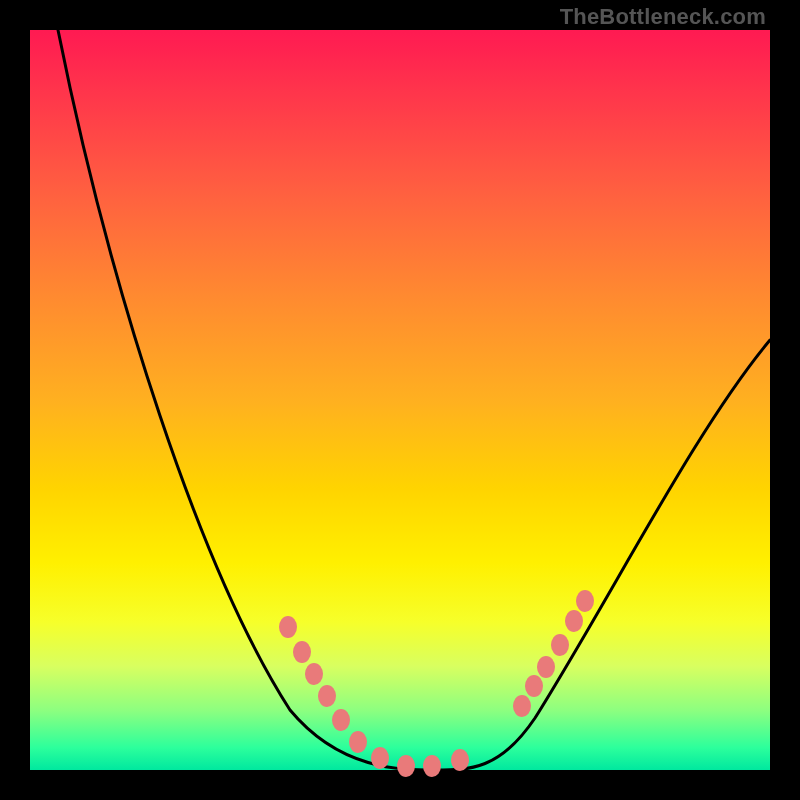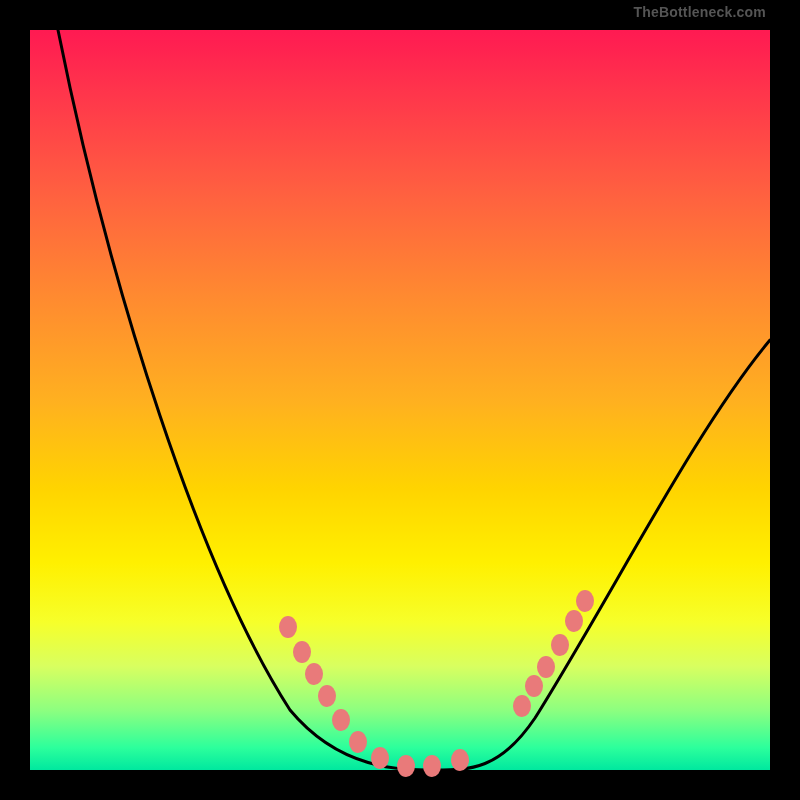--- a/index.html
+++ b/index.html
@@ -40,21 +40,21 @@
       #8cff80 92%,
       #2cff9c 97%,
       #00e89f 100%
     );
   }
   .attribution {
     position: absolute;
     top: 4px;
     right: 34px;
     color: #555;
-    font-size: 14px;
+    font-size: 22px;
     font-weight: 600;
     letter-spacing: 0.2px;
   }
   svg.curve {
     position: absolute;
     left: 0;
     top: 0;
     width: 740px;
     height: 740px;
     overflow: visible;

